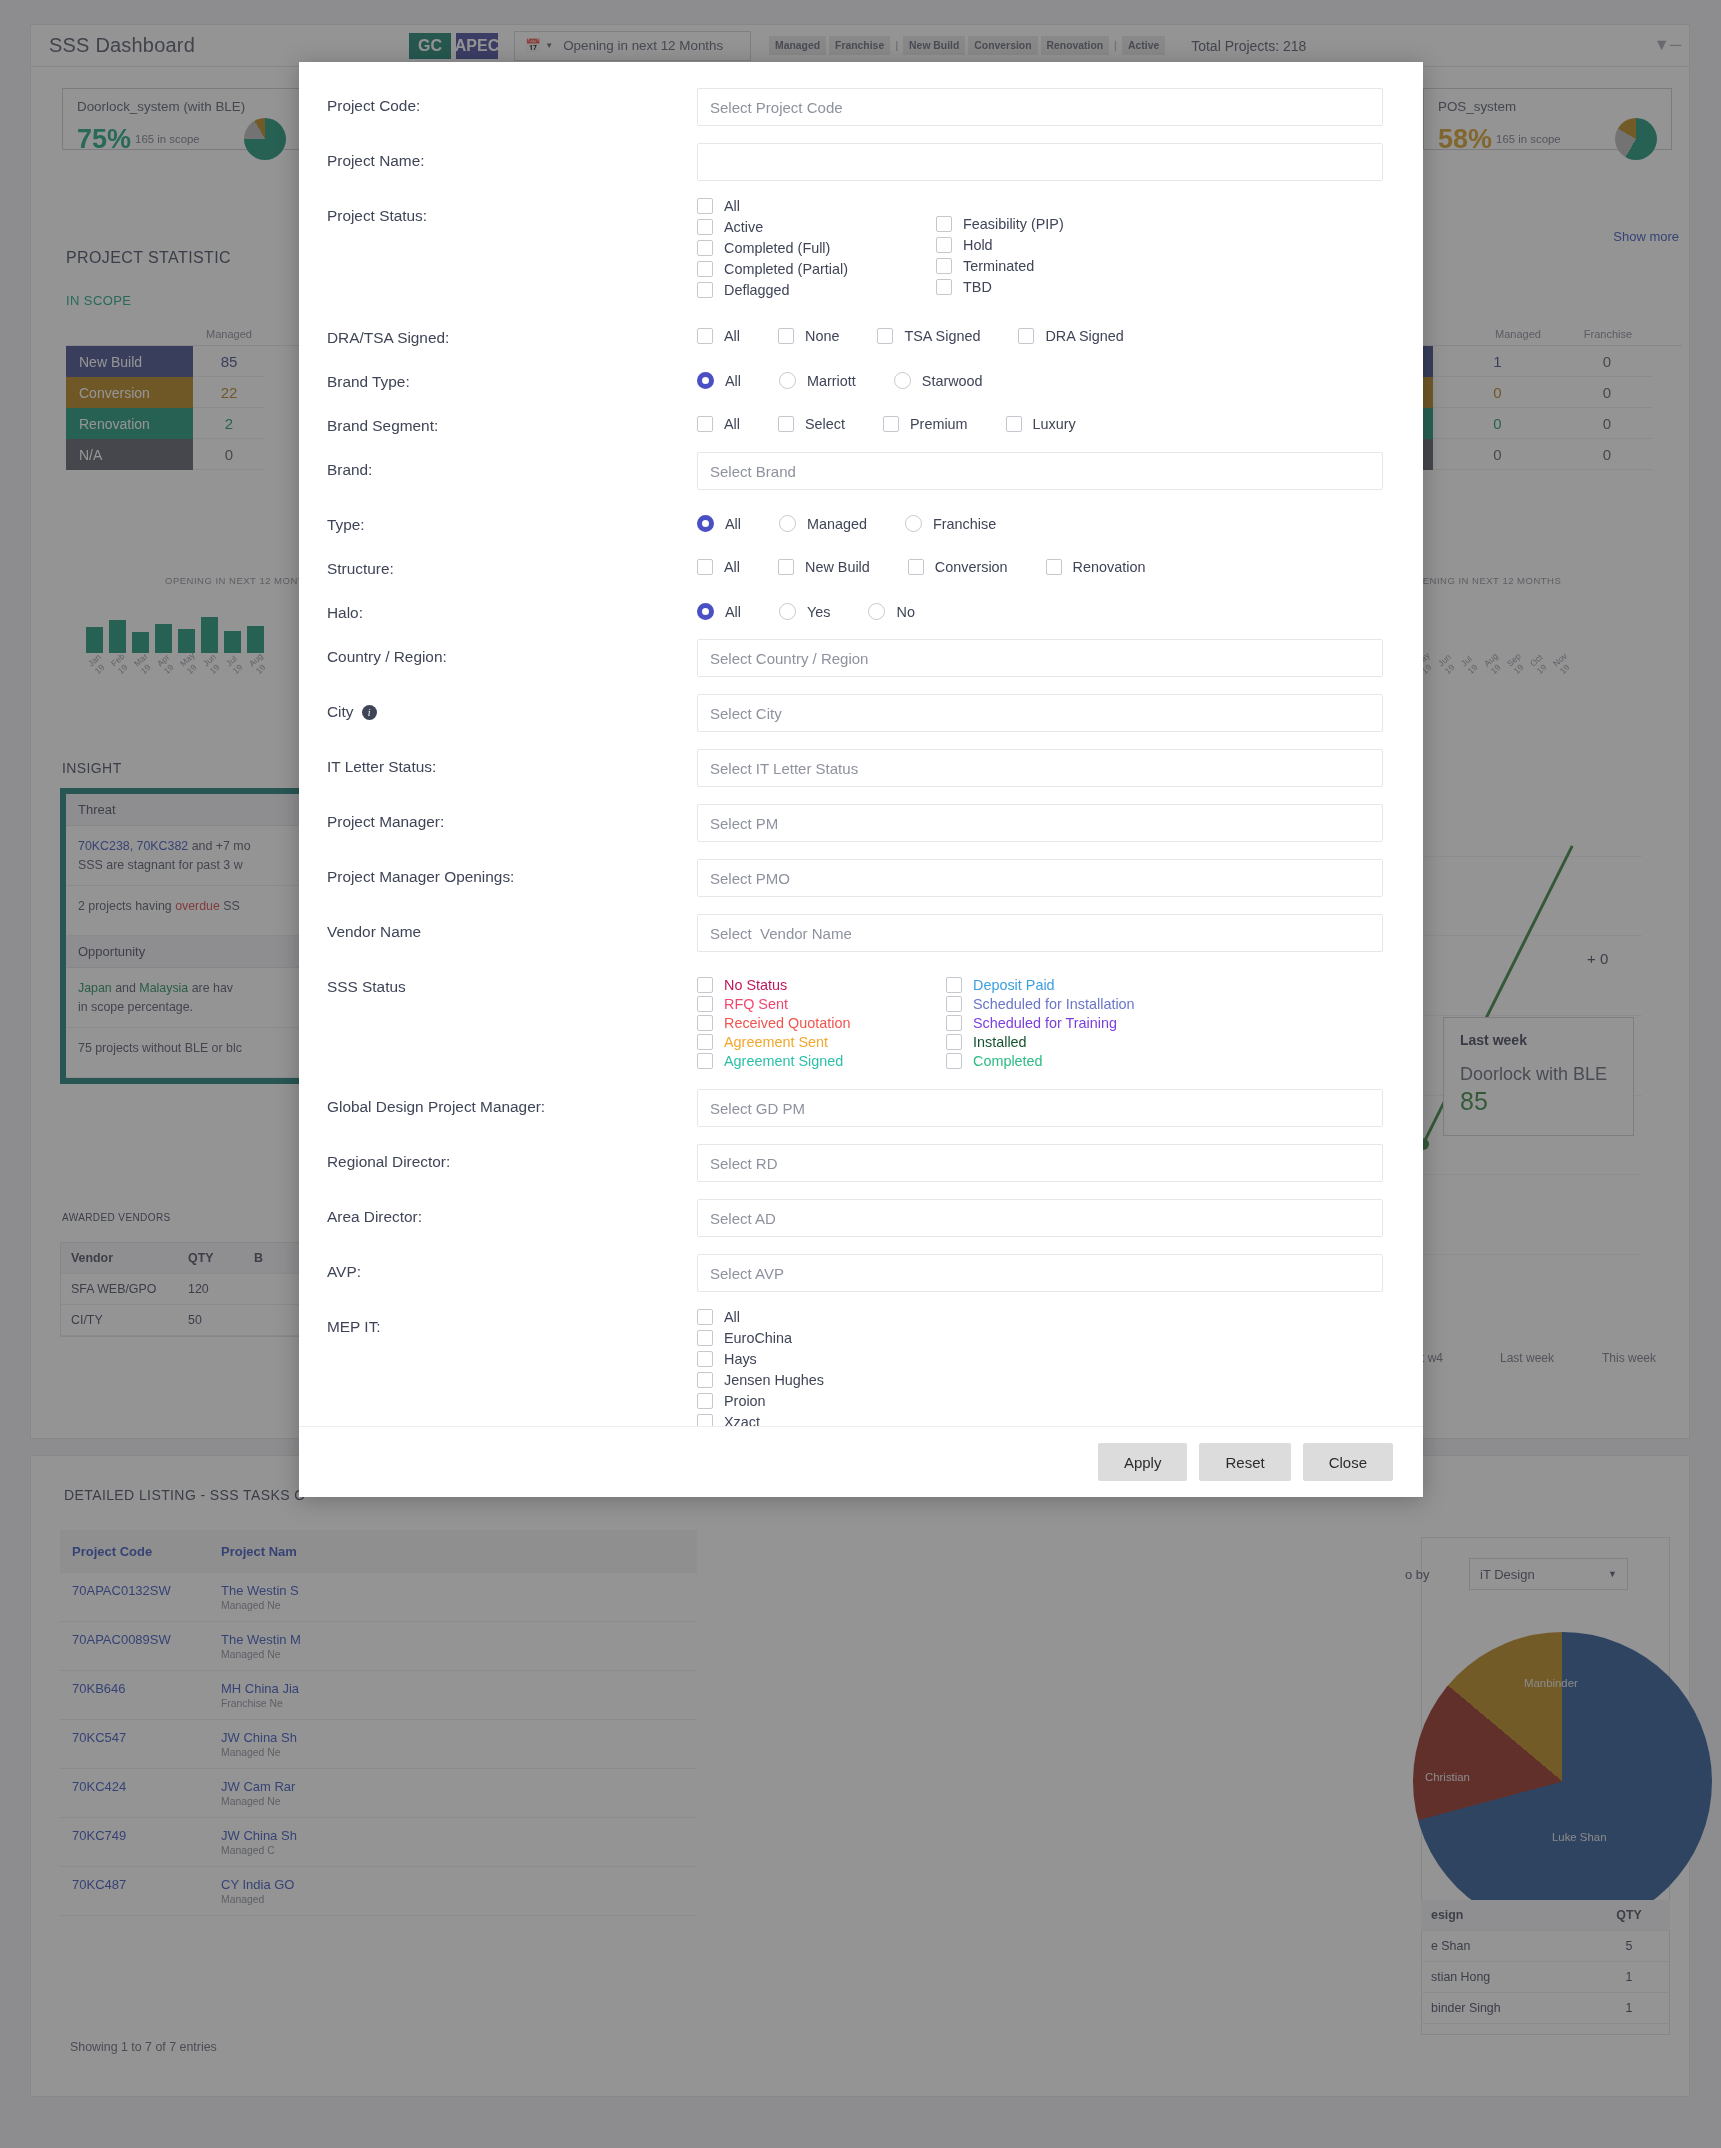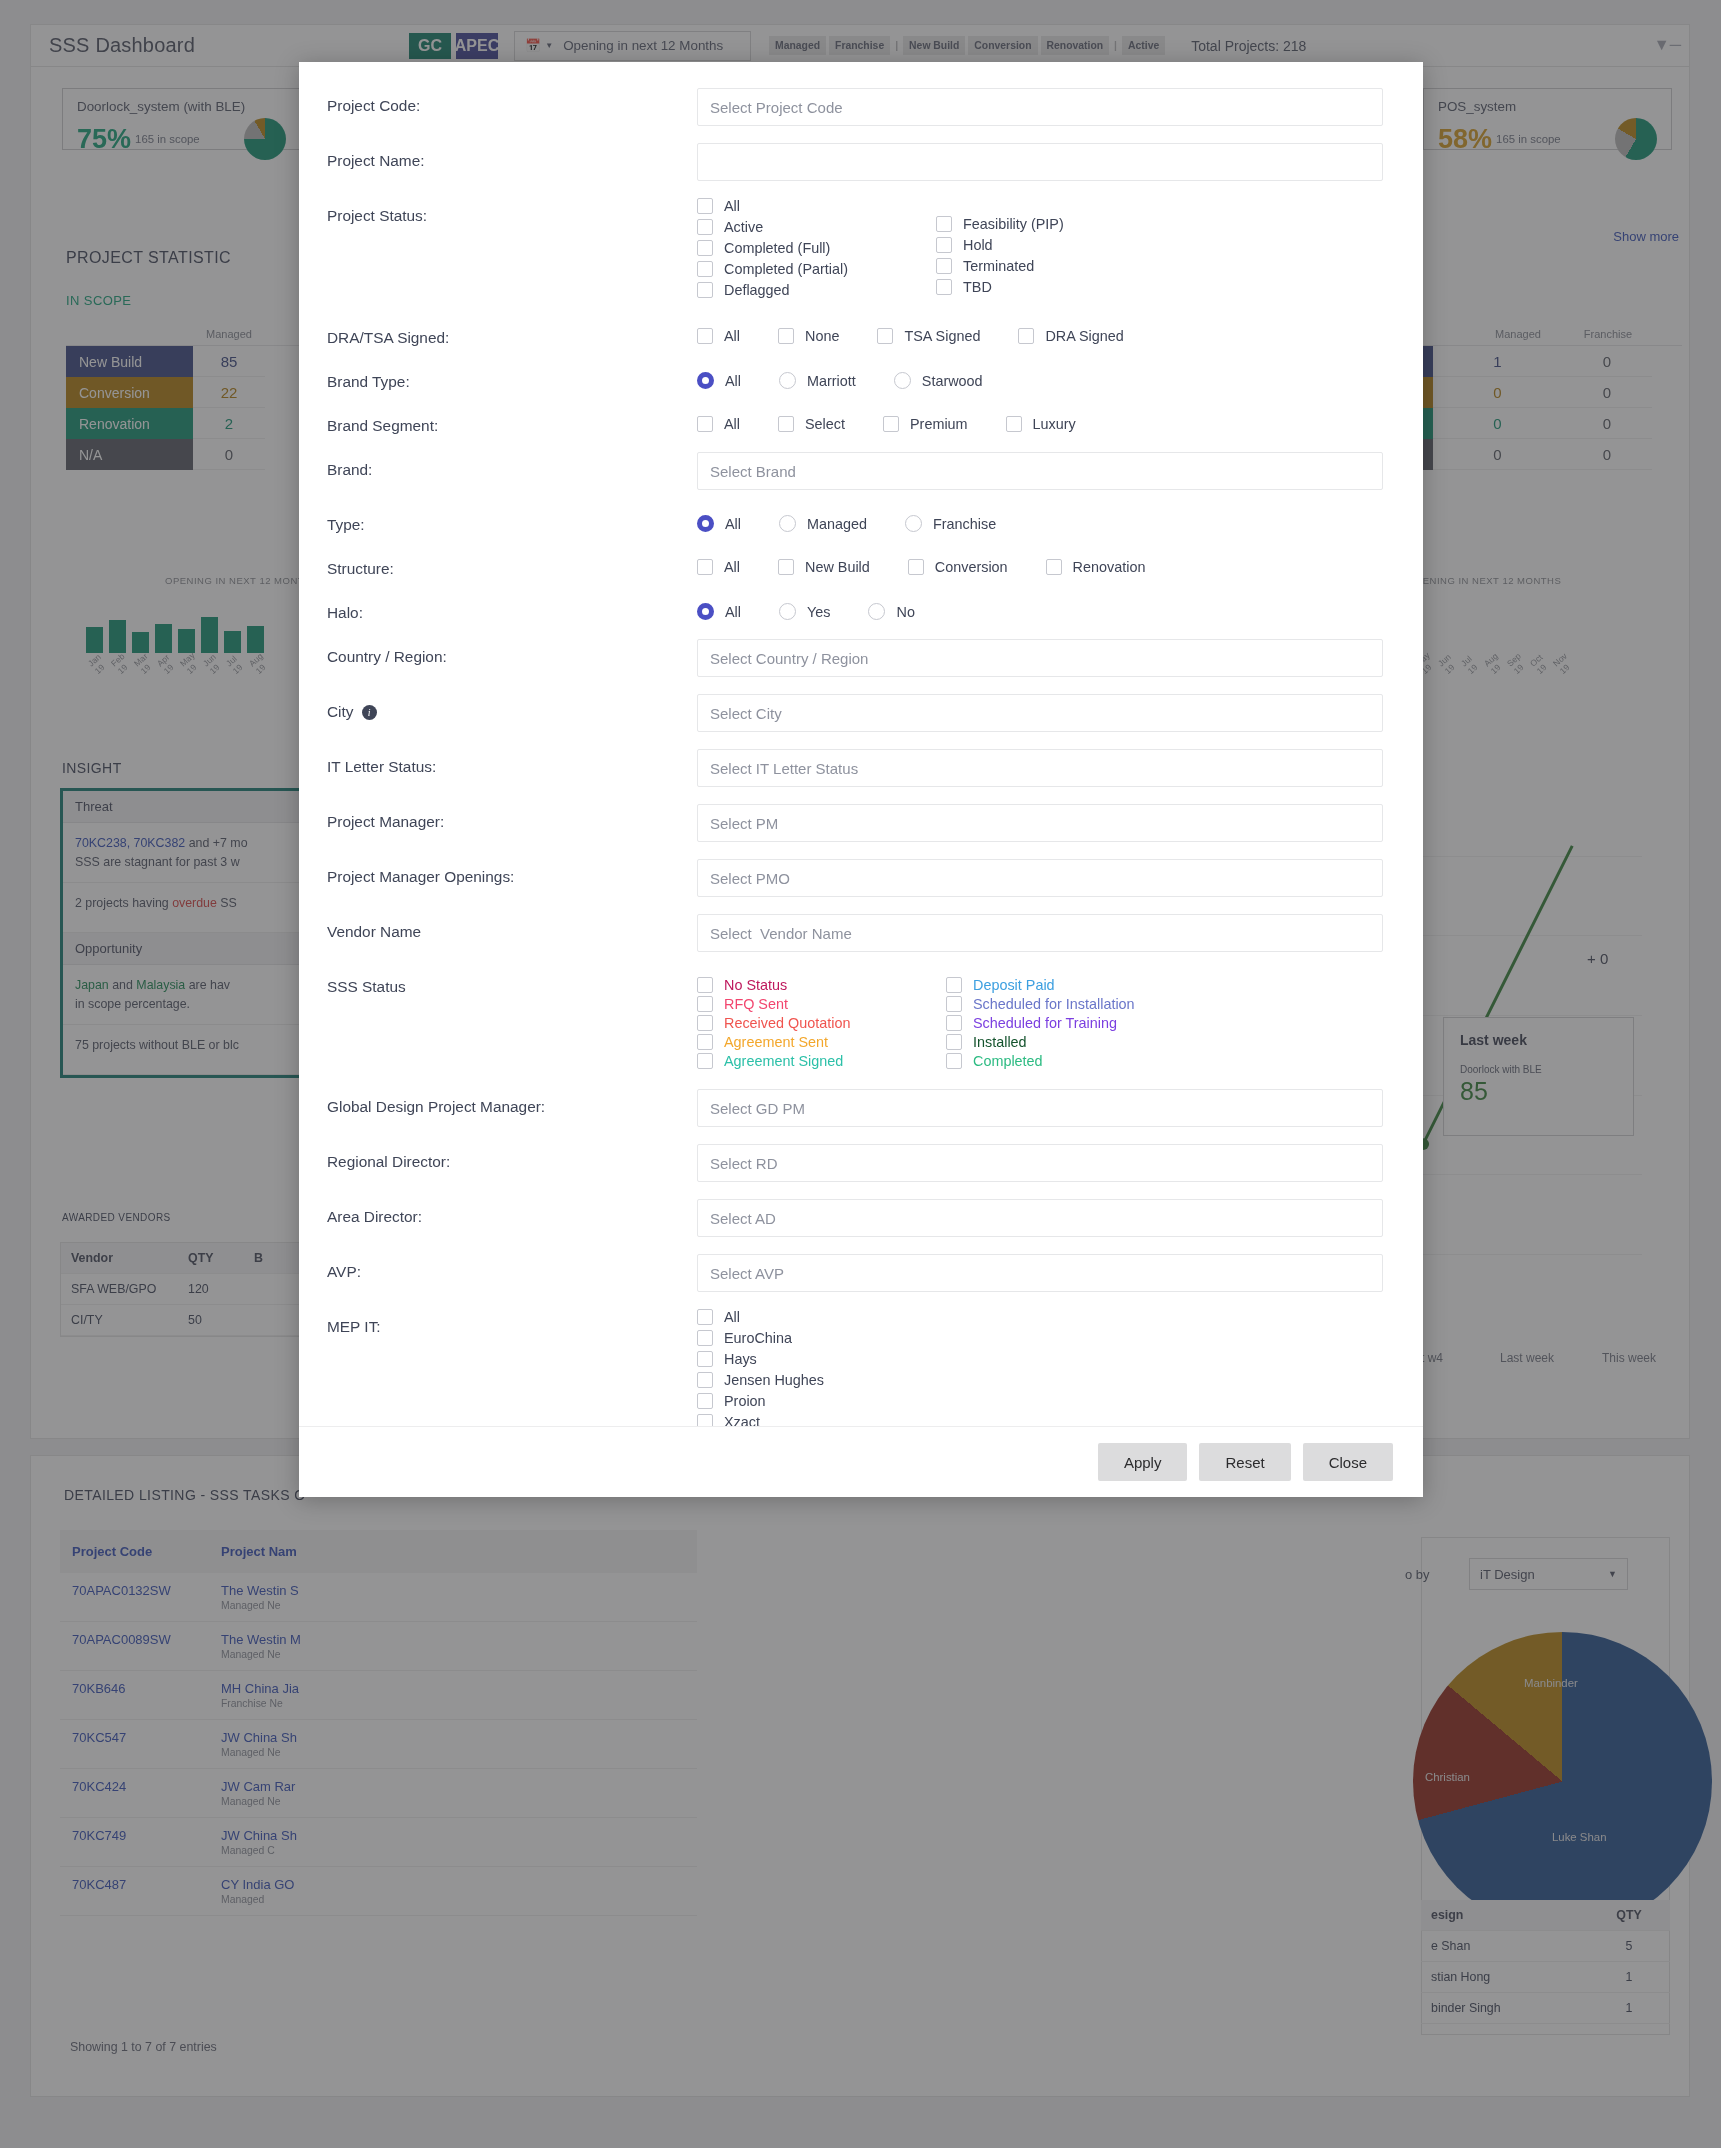--- a/index.html
+++ b/index.html
@@ -79,21 +79,21 @@
   .lbl.nb { background:#34427e; } .lbl.cv { background:#b07b0a; }
   .lbl.rn { background:#0d8f6e; } .lbl.na { background:#52565f; }
   .v-nb{color:#34427e;} .v-cv{color:#b07b0a;} .v-rn{color:#0d8f6e;} .v-na{color:#52565f;}
 
   .mini-label { position:absolute; font-size:9.5px; color:#86898f; letter-spacing:0.5px; }
   .bars { position:absolute; display:flex; align-items:flex-end; gap:6px; height:46px; }
   .bars i { width:17px; background:#0d8f6e; display:block; }
   .barlabels { position:absolute; display:flex; gap:6px; font-size:8.5px; color:#8b8e95; }
   .barlabels span { width:17px; transform:rotate(-42deg); transform-origin:left top; }
 
-  .insight-box { position:absolute; border:3px solid #0f766e; }
+  .insight-box { position:absolute; border:6px solid #0f766e; }
   .ins-hdr { background:#f2f2f3; padding:8px 12px; font-size:13px; color:#41465a;
              border-bottom:1px solid #e3e3e4; }
   .ins-cell { padding:11px 12px; font-size:12.4px; color:#4b5061; line-height:1.5;
               border-bottom:1px solid #ececec; min-height:50px; }
   .lnk { color:#2f4bb5; } .red { color:#d43b3b; } .grn { color:#16864f; }
 
   .vtbl { position:absolute; font-size:12.4px; border:1px solid #e2e2e3; }
   .vtbl .r { display:flex; border-bottom:1px solid #eee; }
   .vtbl .r.h { background:#f4f4f5; font-weight:600; color:#3f4456; }
   .vtbl .c1 { width:117px; padding:8px 10px; }
@@ -117,21 +117,21 @@
              display:flex; align-items:center; justify-content:space-between; padding:0 10px;
              font-size:13px; color:#4a4f60; }
   .pie { position:absolute; width:299px; height:299px; border-radius:50%;
          background:conic-gradient(#1f4e8c 0deg 255deg, #8f2214 255deg 310deg, #b5820c 310deg 360deg); }
   .pie-lab { position:absolute; font-size:11.4px; color:#e7e7e8; }
 
   .line-chart { position:absolute; }
   .lc-grid { position:absolute; border-top:1px solid #f0f0f0; width:100%; }
   .tooltip-card { position:absolute; border:1px solid #cfcfd1; background:#fff; padding:14px 16px; }
   .tooltip-card .t1 { font-size:14px; font-weight:700; color:#33384a; }
-  .tooltip-card .t2 { font-size:10px; color:#5b6070; margin-top:16px; }
+  .tooltip-card .t2 { font-size:18px; color:#5b6070; margin-top:16px; }
   .tooltip-card .t3 { font-size:25px; color:#2e7d32; margin-top:2px; }
   .axis-lab { position:absolute; font-size:12px; color:#6e727f; }
   .showmore { position:absolute; font-size:13px; color:#2f4bb5; }
 
   
   #dim {
     position:absolute; inset:0; background:rgba(60,60,62,0.55); z-index:50;
   }
 
   

